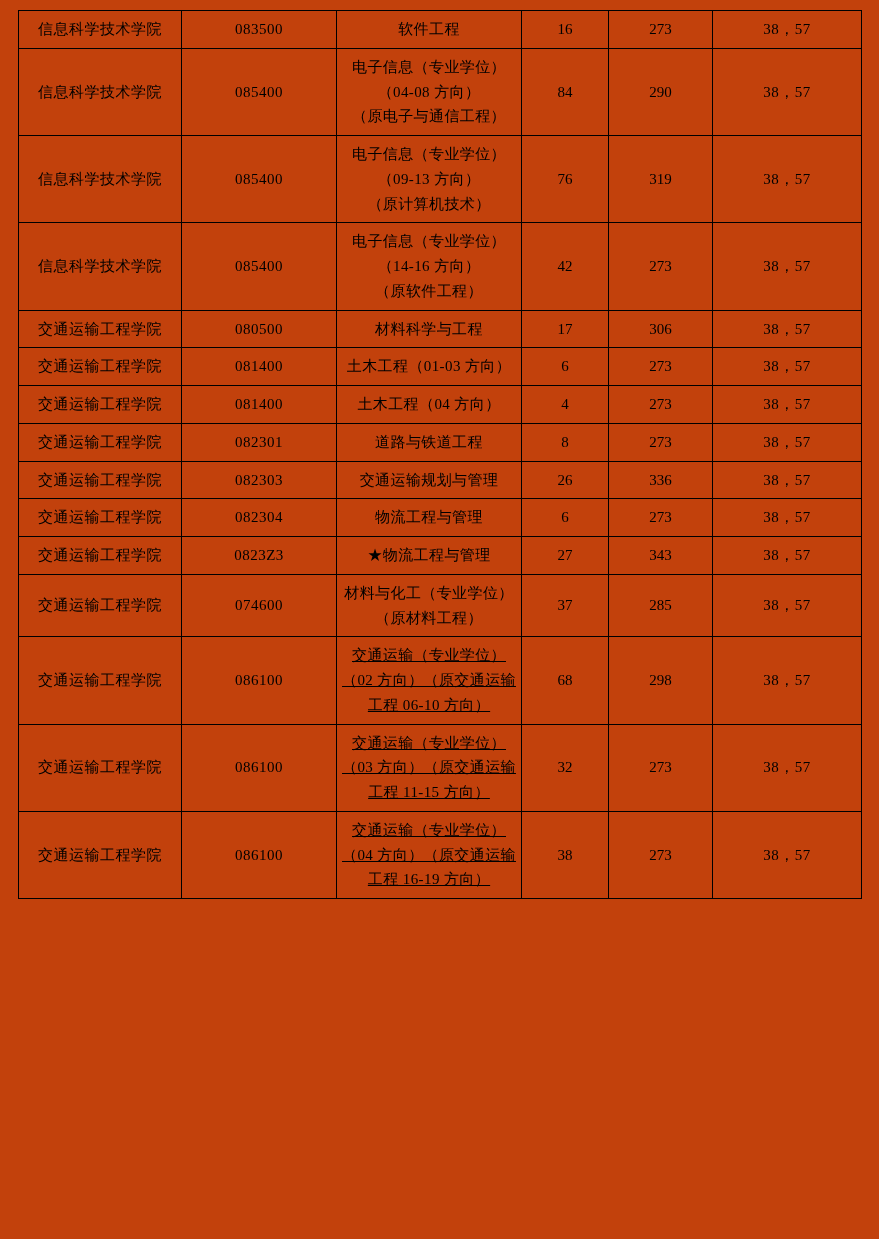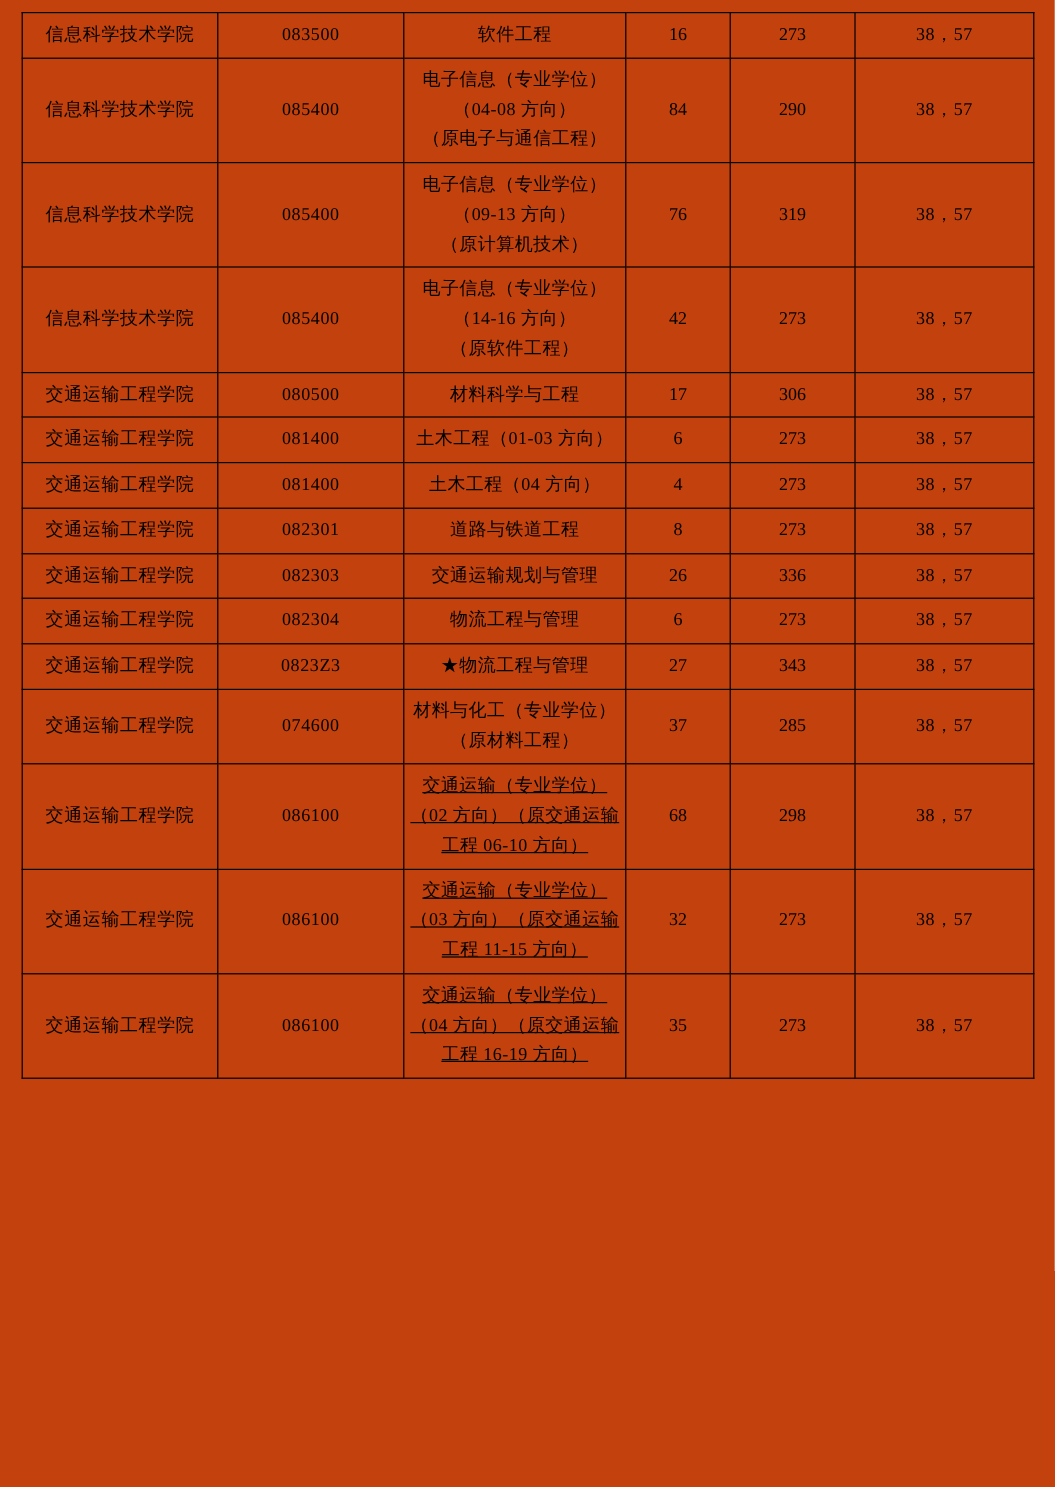--- a/index.html
+++ b/index.html
@@ -209,19 +209,19 @@
           <td class="num">32</td>
           <td class="num">273</td>
           <td class="single">38，57</td>
         </tr>
         <tr>
           <td class="college">交通运输工程学院</td>
           <td class="code">086100</td>
           <td class="major">
             <span class="major-wrap">交通运输（专业学位）（04 方向）（原交通运输工程 16-19 方向）</span>
           </td>
-          <td class="num">35</td>
+          <td class="num">38</td>
           <td class="num">273</td>
           <td class="single">38，57</td>
         </tr>
       </tbody>
   </table>
 </div>
 
 </body></html>

